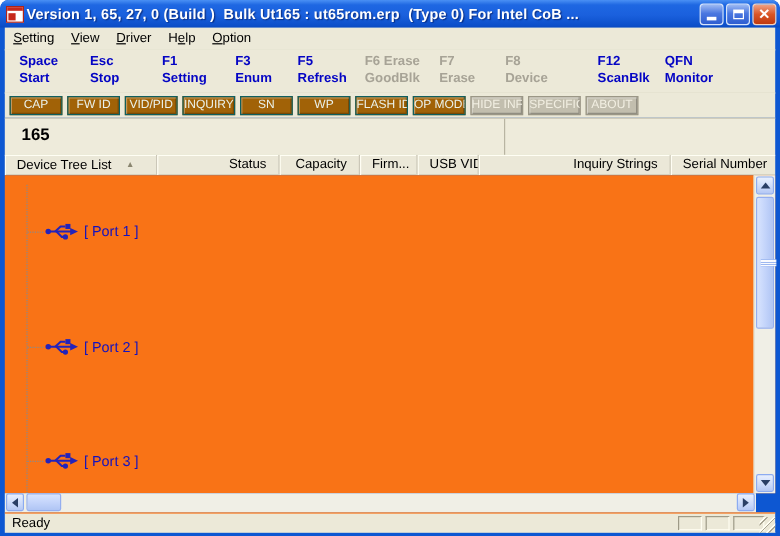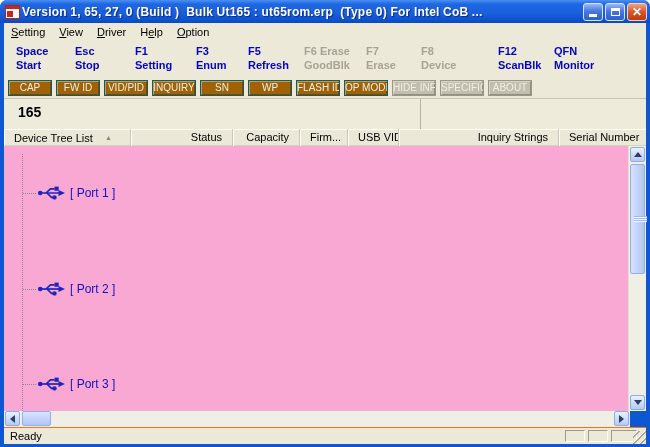--- a/index.html
+++ b/index.html
@@ -63,21 +63,21 @@
     box-sizing:border-box;font-size:11px;color:#000;line-height:16px;padding:0 10px;
     border-right:1px solid #cbc7b8;background:#ebe8d8;white-space:nowrap;overflow:hidden;
     box-shadow:inset 1px 1px 0 #fffef4, inset 0 -1px 0 #d6d2c0;flex:0 0 auto;cursor:default;
   }
   .hcell.right{text-align:right;}
   .c0{width:127px;display:flex;align-items:center;justify-content:space-between;}
   .c1{width:102px}.c2{width:67px}.c3{width:48px}.c4{width:51px}.c5{width:160px}
   .c6{flex:1 1 auto;border-right:none;}
   .sorticon{font-size:7px;color:#8a8670;margin-right:8px;}
   
-  .content{position:absolute;top:146px;left:4px;right:4px;height:265px;background:#f9a8d4;}
+  .content{position:absolute;top:146px;left:4px;right:4px;height:265px;background:#f97316;}
   .treeline{position:absolute;left:18px;top:8px;height:calc(100% - 8px);width:0;border-left:1px dotted #8a8a8a;}
   .trow{position:absolute;left:0;right:20px;height:18px;cursor:default;}
   .tdash{position:absolute;left:19px;top:9px;width:13px;border-top:1px dotted #8a8a8a;}
   .usb{position:absolute;left:33px;top:1px;}
   .tlabel{position:absolute;left:66px;top:2px;font-size:12px;color:#1212c0;white-space:pre;}
   
   .vscroll{position:absolute;top:0;right:0;bottom:0;width:17px;background:#f0efe6;border-left:1px solid #e2e0d2;}
   .sbtn{position:absolute;left:1px;width:15px;height:15px;background:linear-gradient(180deg,#e9f0fe 0%,#c6d6f9 70%,#b5c8f4 100%);
         border:1px solid #8cabf1;border-radius:2px;box-sizing:border-box;display:flex;align-items:center;justify-content:center;cursor:default;}
   .sbtn.up{top:1px}.sbtn.down{bottom:1px}

